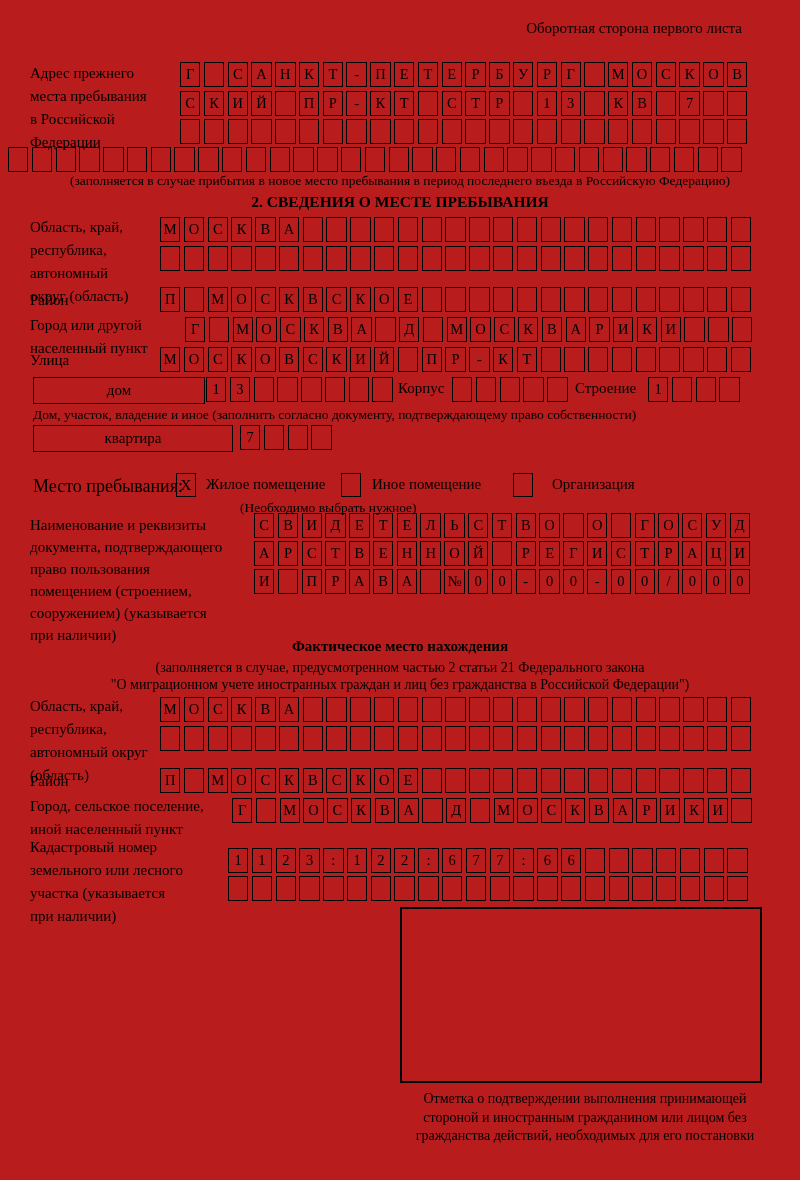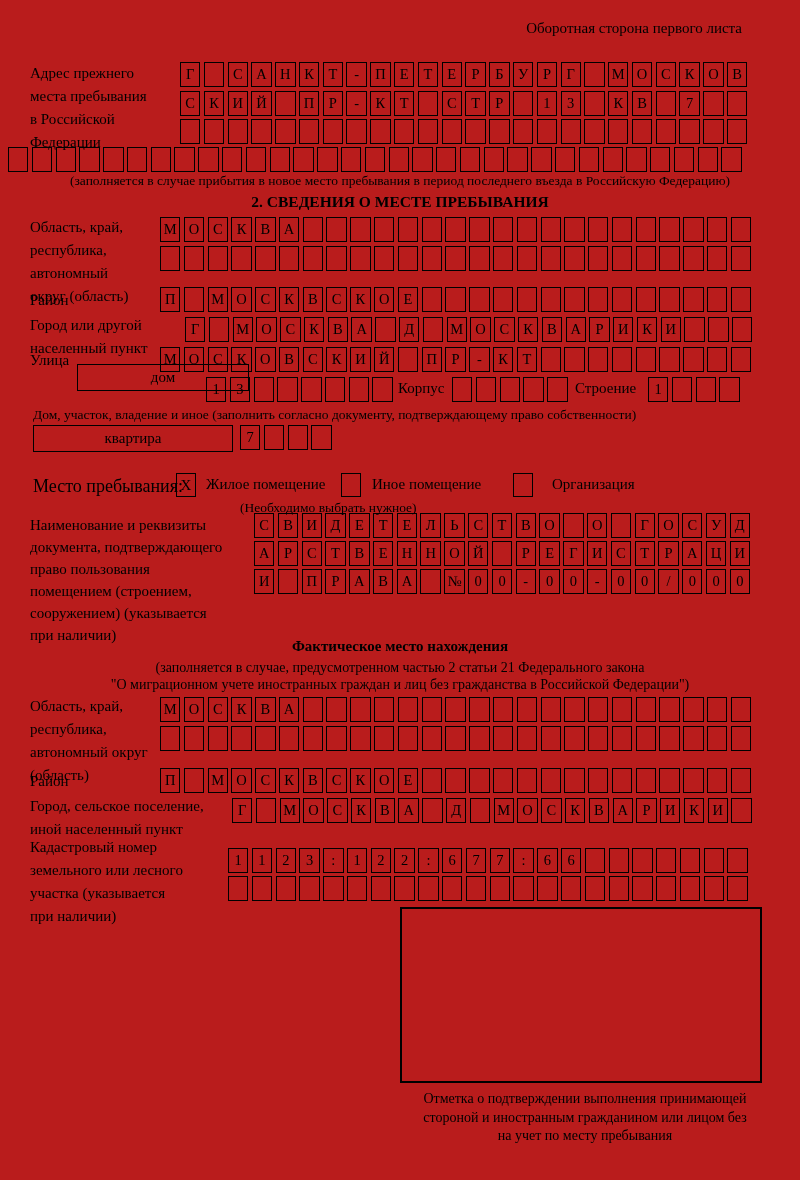--- a/index.html
+++ b/index.html
@@ -30,21 +30,21 @@
   #s2-title{top:193px;font-size:15.5px;}
   #region1-label{left:30px;top:216px;}
   #region1-row-1{left:160px;top:217px;}
   #region1-row-2{left:160px;top:246px;}
   #district1-label{left:30px;top:289px;}
   #district1-row{left:160px;top:287px;}
   #city1-label{left:30px;top:314px;}
   #city1-row{left:185px;top:317px;}
   #street-label{left:30px;top:349px;}
   #street-row{left:160px;top:347px;}
-  #house-box{left:33px;top:364px;width:172px;margin-left:44px;}
+  #house-box{left:33px;top:377px;width:172px;}
   #house-cells{left:206px;top:377px;}
   #korpus-label{left:398px;top:380px;font-size:15px;}
   #korpus-cells{left:452px;top:377px;}
   #stroenie-label{left:575px;top:380px;font-size:15px;}
   #stroenie-cells{left:648px;top:377px;}
   #house-note{left:33px;top:407px;}
   #apt-box{left:33px;top:425px;width:200px;}
   #apt-cells{left:240px;top:425px;}
   #apt-note{left:33px;top:455px;}
   #stay-label{left:33px;top:476px;font-size:18px;}
@@ -652,16 +652,16 @@
       <span class="cell"></span>
       <span class="cell"></span>
       <span class="cell"></span>
       <span class="cell"></span>
     </div>
 
   <div class="abs stamp" id="stamp-box"></div>
   <div class="abs" id="stamp-note">
       <div>Отметка о подтверждении выполнения принимающей</div>
       <div>стороной и иностранным гражданином или лицом без</div>
-      <div>на учет по месту пребывания</div>
+      <div>гражданства действий, необходимых для его постановки</div>
     </div>
 
 </div>
 
 </body></html>

